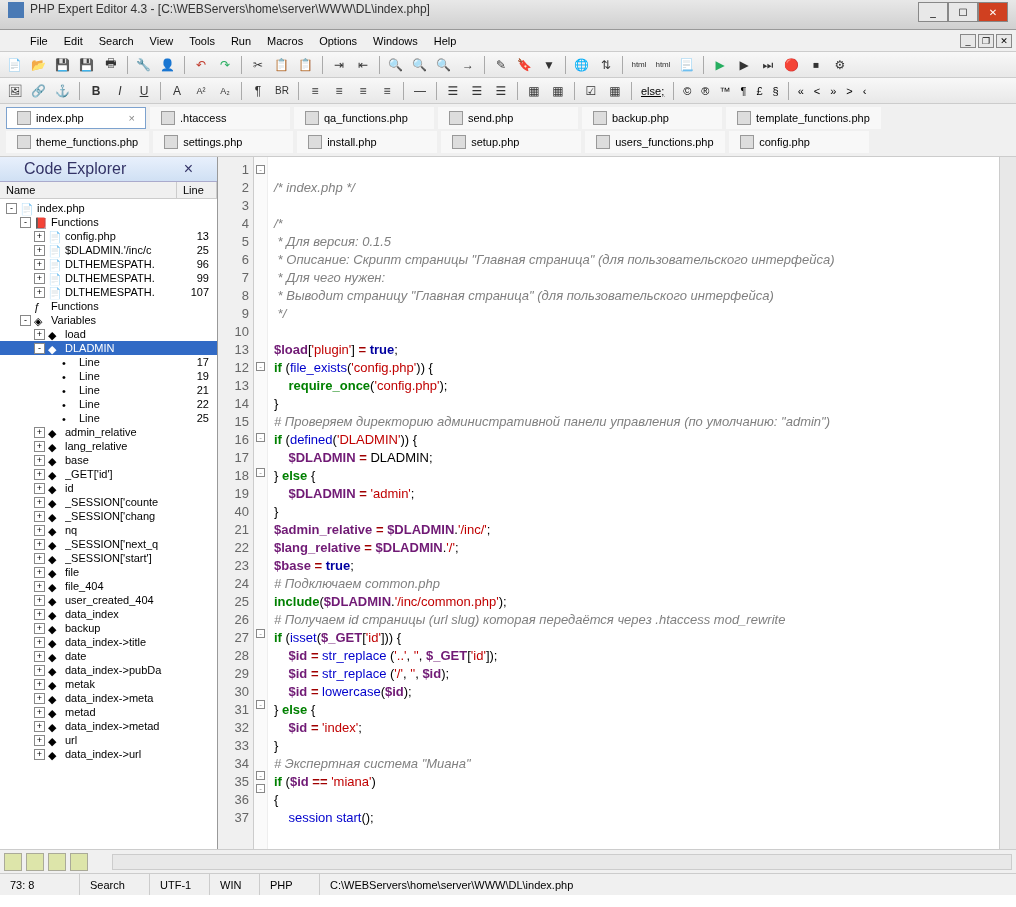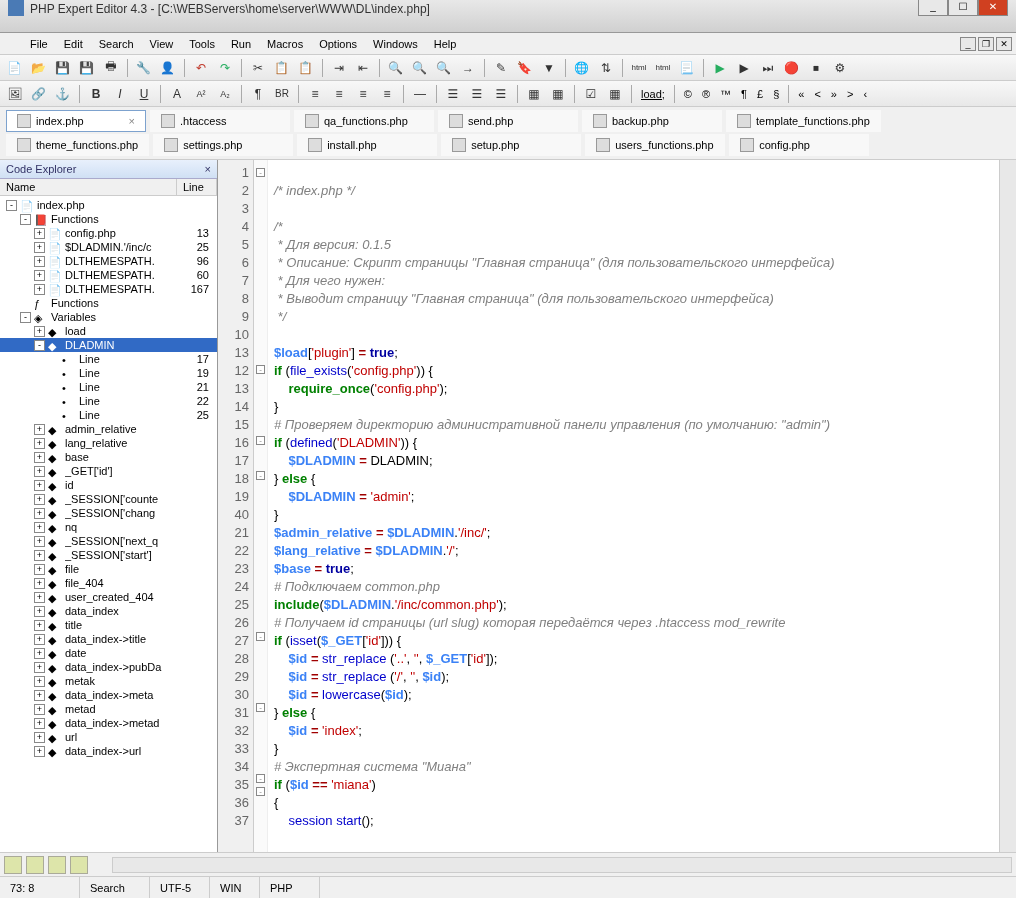--- a/index.html
+++ b/index.html
@@ -1,19 +1,19 @@
 <!DOCTYPE html>
 <html><head>
 <meta charset="utf-8">
 <style>
 * { margin: 0; padding: 0; box-sizing: border-box; font-family: Tahoma, sans-serif; }
 body { background: #fff; width: 1016px; height: 907px; overflow: hidden; font-size: 11px; }
 
 
-.titlebar { height: 30px; background: linear-gradient(#e8e8e8, #d0d0d0); display: flex; align-items: flex-end; padding: 16px 8px; border-bottom: 1px solid #999; }
+.titlebar { height: 30px; background: linear-gradient(#e8e8e8, #d0d0d0); display: flex; align-items: flex-start; padding: 2px 8px; border-bottom: 1px solid #999; }
 .titlebar-icon { width: 16px; height: 16px; background: #4a7ab5; margin-right: 6px; }
 .titlebar-text { flex: 1; color: #333; font-size: 12px; }
 .win-controls { display: flex; gap: 0; }
 .win-btn { width: 30px; height: 20px; border: 1px solid #888; background: #e8e8e8; display: flex; align-items: center; justify-content: center; font-size: 10px; cursor: pointer; }
 .win-btn.close { background: #d04020; color: #fff; }
 
 
 .menubar { height: 22px; background: #f0f0f0; display: flex; align-items: center; padding: 0 4px; border-bottom: 1px solid #ccc; }
 .menu-item { padding: 3px 8px; cursor: pointer; }
 .menubar .spacer { flex: 1; }
@@ -32,21 +32,21 @@
 .tab { display: flex; align-items: center; padding: 3px 10px; margin: 1px 2px; cursor: pointer; background: #f8f8f8; border: 1px solid transparent; min-width: 140px; }
 .tab.active { background: #fff; border: 1px solid #7da2ce; }
 .tab-icon { width: 14px; height: 14px; background: #ddd; margin-right: 5px; display: inline-block; border: 1px solid #999; }
 .tab-close { margin-left: auto; padding-left: 6px; color: #888; }
 
 
 .main { display: flex; height: 692px; }
 
 
 .sidebar { width: 218px; border-right: 1px solid #999; display: flex; flex-direction: column; background: #fff; }
-.sidebar-header { background: linear-gradient(#e8f0fc, #d0e0f4); padding: 3px 6px; border-bottom: 1px solid #aac; color: #336; font-size: 11px; display: flex; }
+.sidebar-header { background: linear-gradient(#e8f0fc, #d0e0f4); padding: 3px 24px; border-bottom: 1px solid #aac; color: #336; font-size: 16px; display: flex; }
 .close-panel { margin-left: auto; cursor: pointer; }
 .tree-header { display: flex; background: #f0f0f0; border-bottom: 1px solid #ccc; }
 .tree-col { padding: 2px 6px; border-right: 1px solid #ccc; font-size: 11px; }
 .tree-col.name { flex: 1; }
 .tree-col.line { width: 40px; }
 .tree { flex: 1; overflow-y: auto; padding: 2px 0; }
 .tree-row { display: flex; align-items: center; padding: 1px 2px; cursor: pointer; font-size: 11px; white-space: nowrap; }
 .tree-row.selected { background: #316ac5; color: #fff; }
 .tree-indent { display: inline-block; }
 .tree-toggle { width: 11px; height: 11px; border: 1px solid #888; display: inline-flex; align-items: center; justify-content: center; font-size: 9px; margin-right: 3px; line-height: 1; background: #fff; color: #000; }
@@ -57,21 +57,21 @@
 
 .editor { flex: 1; display: flex; background: #fff; position: relative; }
 .gutter { width: 36px; background: #f0f0f0; border-right: 1px solid #ccc; text-align: right; padding: 4px 4px 0 0; color: #666; font-family: 'Courier New', monospace; font-size: 13px; line-height: 18px; }
 .fold-gutter { width: 14px; background: #fafafa; border-right: 1px solid #eee; padding-top: 4px; font-family: monospace; font-size: 10px; line-height: 18px; text-align: center; color: #888; }
 .fold-mark { width: 9px; height: 9px; border: 1px solid #888; margin: 4px auto; font-size: 8px; line-height: 7px; cursor: pointer; background: #fff; }
 .code { flex: 1; padding: 4px 6px; font-family: 'Courier New', monospace; font-size: 13px; line-height: 18px; white-space: pre; overflow: hidden; }
 .code-line { height: 18px; }
 .kw { color: #008000; font-weight: bold; }
 .kw2 { color: #0000a0; font-weight: bold; }
 .str { color: #c00000; }
-.var { color: #3b82f6; font-weight: bold; }
+.var { color: #701a75; font-weight: bold; }
 .cmt { color: #808080; font-style: italic; }
 .fn { color: #0000cc; }
 .op { color: #a00000; font-weight: bold; }
 .editor-scroll { width: 17px; background: #e8e8e8; border-left: 1px solid #ccc; }
 
 
 .bottom-icons { height: 24px; background: #f0f0f0; border-top: 1px solid #ccc; display: flex; align-items: center; padding: 0 4px; gap: 4px; }
 .bot-icon { width: 18px; height: 18px; background: #dde5aa; border: 1px solid #aa9; cursor: pointer; }
 .hscroll { flex: 1; height: 16px; background: #e8e8e8; border: 1px solid #ccc; margin-left: 20px; }
 
@@ -178,21 +178,21 @@
   <div class="tb-btn">☰</div>
   <div class="tb-btn">☰</div>
   <div class="tb-btn">☰</div>
   <div class="tb-sep"></div>
   <div class="tb-btn">▦</div>
   <div class="tb-btn">▦</div>
   <div class="tb-sep"></div>
   <div class="tb-btn">☑</div>
   <div class="tb-btn">▦</div>
   <div class="tb-sep"></div>
-  <div class="tb-text">load;</div>
+  <div class="tb-text">else;</div>
   <div class="tb-sep"></div>
   <div class="tb-label">©</div>
   <div class="tb-label">®</div>
   <div class="tb-label">™</div>
   <div class="tb-label">¶</div>
   <div class="tb-label">£</div>
   <div class="tb-label">§</div>
   <div class="tb-sep"></div>
   <div class="tb-label">«</div>
   <div class="tb-label">&lt;</div>
@@ -298,28 +298,28 @@
           <span class="tree-toggle">+</span>
           <span class="tree-icon">📄</span>
           <span class="tree-label">DLTHEMESPATH.</span>
           <span class="tree-line">96</span>
         </div>
         <div class="tree-row">
           <span class="tree-indent" style="width:32px"></span>
           <span class="tree-toggle">+</span>
           <span class="tree-icon">📄</span>
           <span class="tree-label">DLTHEMESPATH.</span>
-          <span class="tree-line">60</span>
+          <span class="tree-line">99</span>
         </div>
         <div class="tree-row">
           <span class="tree-indent" style="width:32px"></span>
           <span class="tree-toggle">+</span>
           <span class="tree-icon">📄</span>
           <span class="tree-label">DLTHEMESPATH.</span>
-          <span class="tree-line">167</span>
+          <span class="tree-line">107</span>
         </div>
         <div class="tree-row">
           <span class="tree-indent" style="width:18px"></span>
           <span style="width:14px;display:inline-block"></span>
           <span class="tree-icon">ƒ</span>
           <span class="tree-label">Functions</span>
           <span class="tree-line"></span>
         </div>
         <div class="tree-row">
           <span class="tree-indent" style="width:18px"></span>
@@ -472,21 +472,21 @@
           <span class="tree-indent" style="width:32px"></span>
           <span class="tree-toggle">+</span>
           <span class="tree-icon">◆</span>
           <span class="tree-label">data_index</span>
           <span class="tree-line"></span>
         </div>
         <div class="tree-row">
           <span class="tree-indent" style="width:32px"></span>
           <span class="tree-toggle">+</span>
           <span class="tree-icon">◆</span>
-          <span class="tree-label">title</span>
+          <span class="tree-label">backup</span>
           <span class="tree-line"></span>
         </div>
         <div class="tree-row">
           <span class="tree-indent" style="width:32px"></span>
           <span class="tree-toggle">+</span>
           <span class="tree-icon">◆</span>
           <span class="tree-label">data_index-&gt;title</span>
           <span class="tree-line"></span>
         </div>
         <div class="tree-row">
@@ -636,16 +636,17 @@
   <div class="bot-icon"></div>
   <div class="bot-icon"></div>
   <div class="bot-icon"></div>
   <div class="bot-icon"></div>
   <div class="hscroll"></div>
 </div>
 
 <div class="statusbar">
   <div class="status-cell" style="width:80px">73: 8</div>
   <div class="status-cell" style="width:70px">Search</div>
-  <div class="status-cell" style="width:60px">UTF-5</div>
+  <div class="status-cell" style="width:60px">UTF-1</div>
   <div class="status-cell" style="width:50px">WIN</div>
   <div class="status-cell" style="width:60px">PHP</div>
+  <div class="status-cell" style="flex:1;border:none">C:\WEBServers\home\server\WWW\DL\index.php</div>
 </div>
 
 </body></html>

